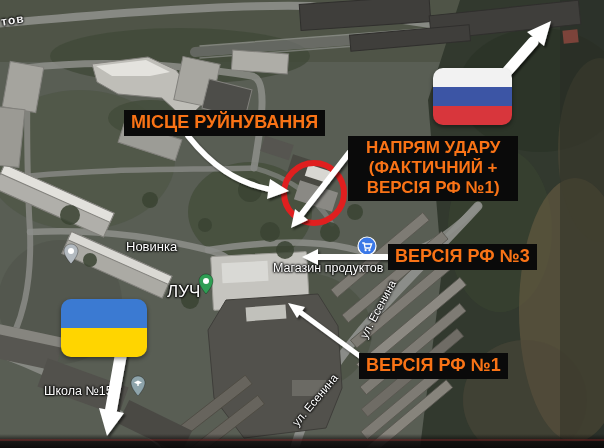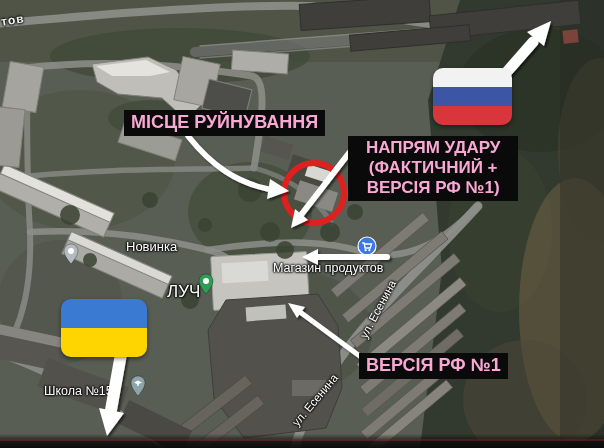--- a/index.html
+++ b/index.html
@@ -14,21 +14,21 @@
   
   .maplabel{
     position:absolute;color:#fff;font-size:12px;white-space:nowrap;
     text-shadow:0 1px 2px rgba(0,0,0,.95),0 -1px 2px rgba(0,0,0,.7),
                 1px 0 2px rgba(0,0,0,.85),-1px 0 2px rgba(0,0,0,.85);
   }
   .pin{position:absolute;line-height:0;}
 
   
   .tag{
-    position:absolute;background:#0a0a0a;color:#f9a8d4;font-weight:bold;
+    position:absolute;background:#0a0a0a;color:#f97316;font-weight:bold;
     padding:1px 7px 3px;white-space:nowrap;font-size:18px;line-height:22px;
   }
   .tag.multiline{text-align:center;font-size:17px;line-height:20px;padding:2px 18px 3px;}
 
   
   .flag{position:absolute;border-radius:10px;overflow:hidden;
         box-shadow:0 2px 4px rgba(0,0,0,.45);}
   .flag .stripe{width:100%;}
   #flag-ru{left:433px;top:68px;width:79px;height:57px;}
   #flag-ru .s1{height:34%;background:#f2f2f2;}
@@ -243,20 +243,21 @@
   </svg>
 
   <div class="tag" style="left:124px;top:110px;">МІСЦЕ РУЙНУВАННЯ</div>
 
   <div class="tag multiline" style="left:348px;top:136px;">
     <div>НАПРЯМ УДАРУ</div>
     <div>(ФАКТИЧНИЙ +</div>
     <div>ВЕРСІЯ РФ №1)</div>
   </div>
 
+  <div class="tag" style="left:388px;top:244px;">ВЕРСІЯ РФ №3</div>
   <div class="tag" style="left:359px;top:353px;">ВЕРСІЯ РФ №1</div>
 
   <div class="flag" id="flag-ru">
     <div class="stripe s1"></div>
     <div class="stripe s2"></div>
     <div class="stripe s3"></div>
   </div>
   <div class="flag" id="flag-ua">
     <div class="stripe s1"></div>
     <div class="stripe s2"></div>

